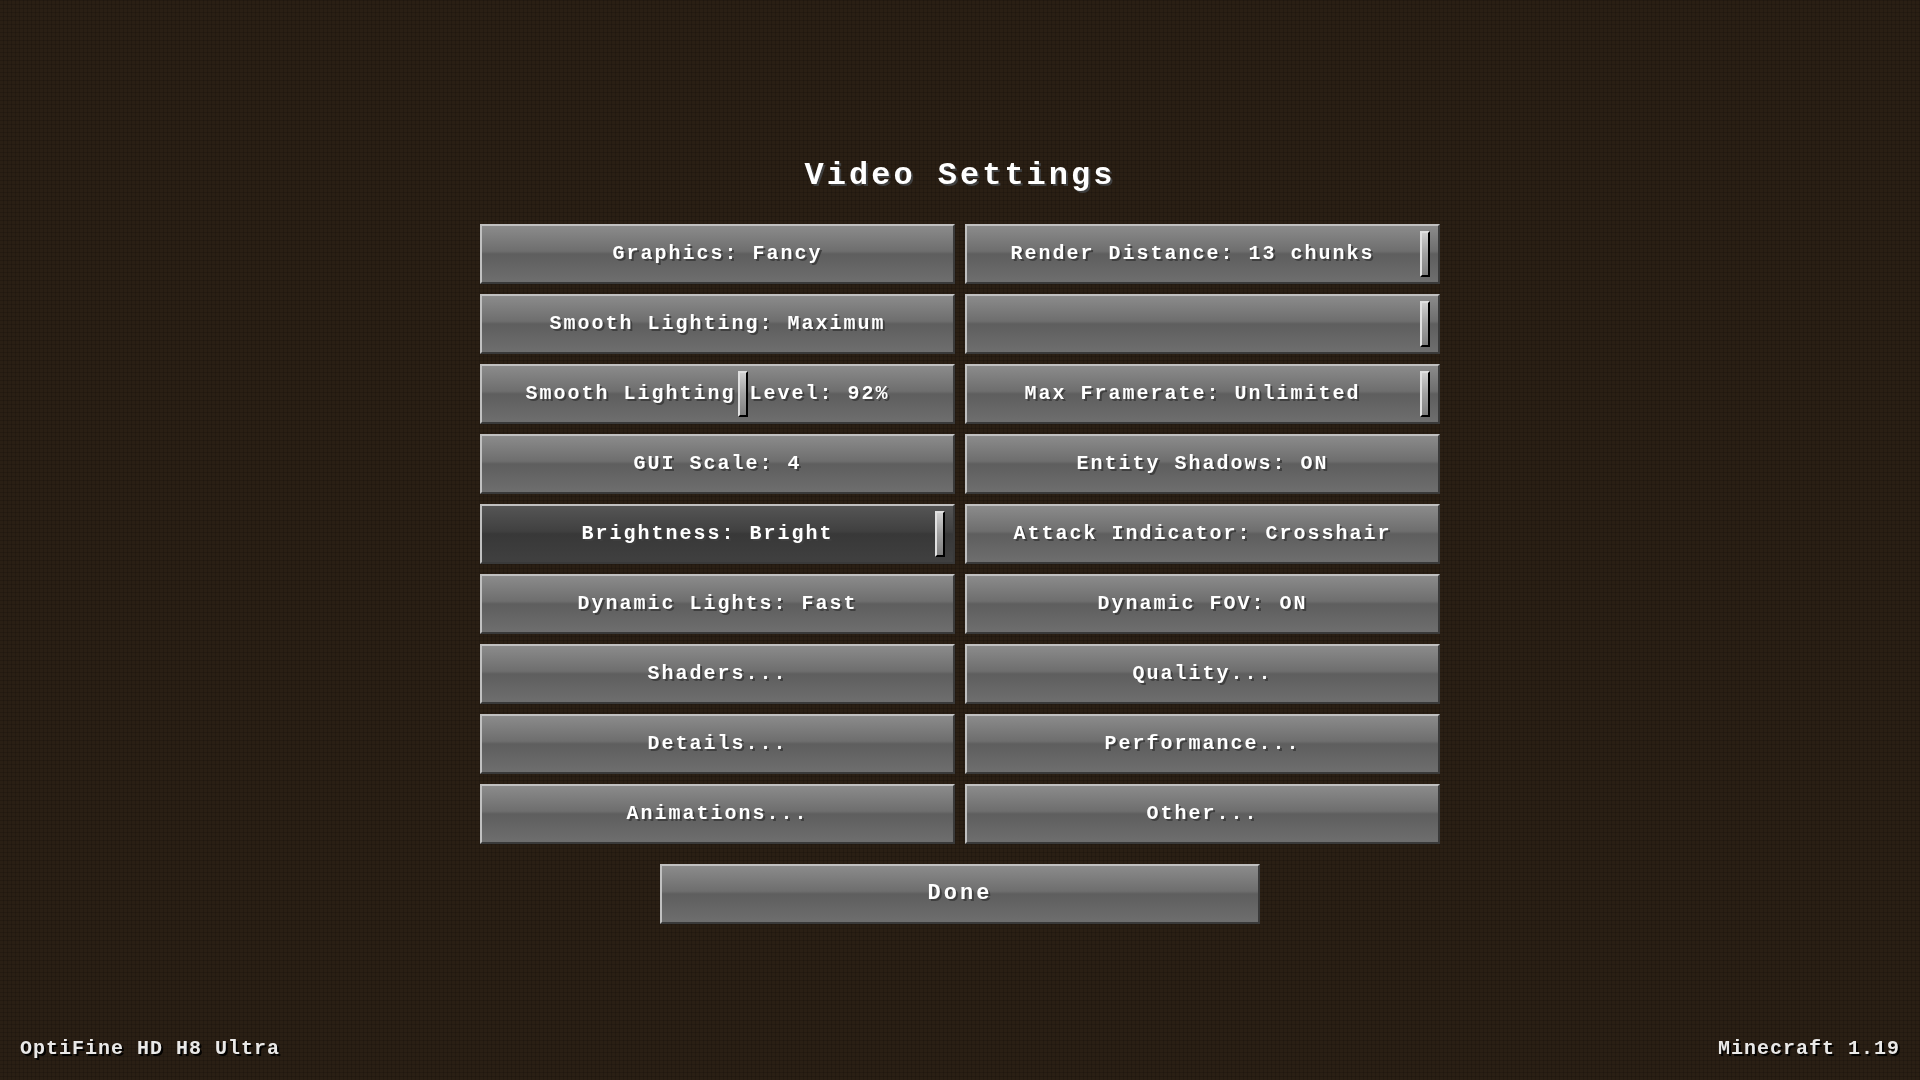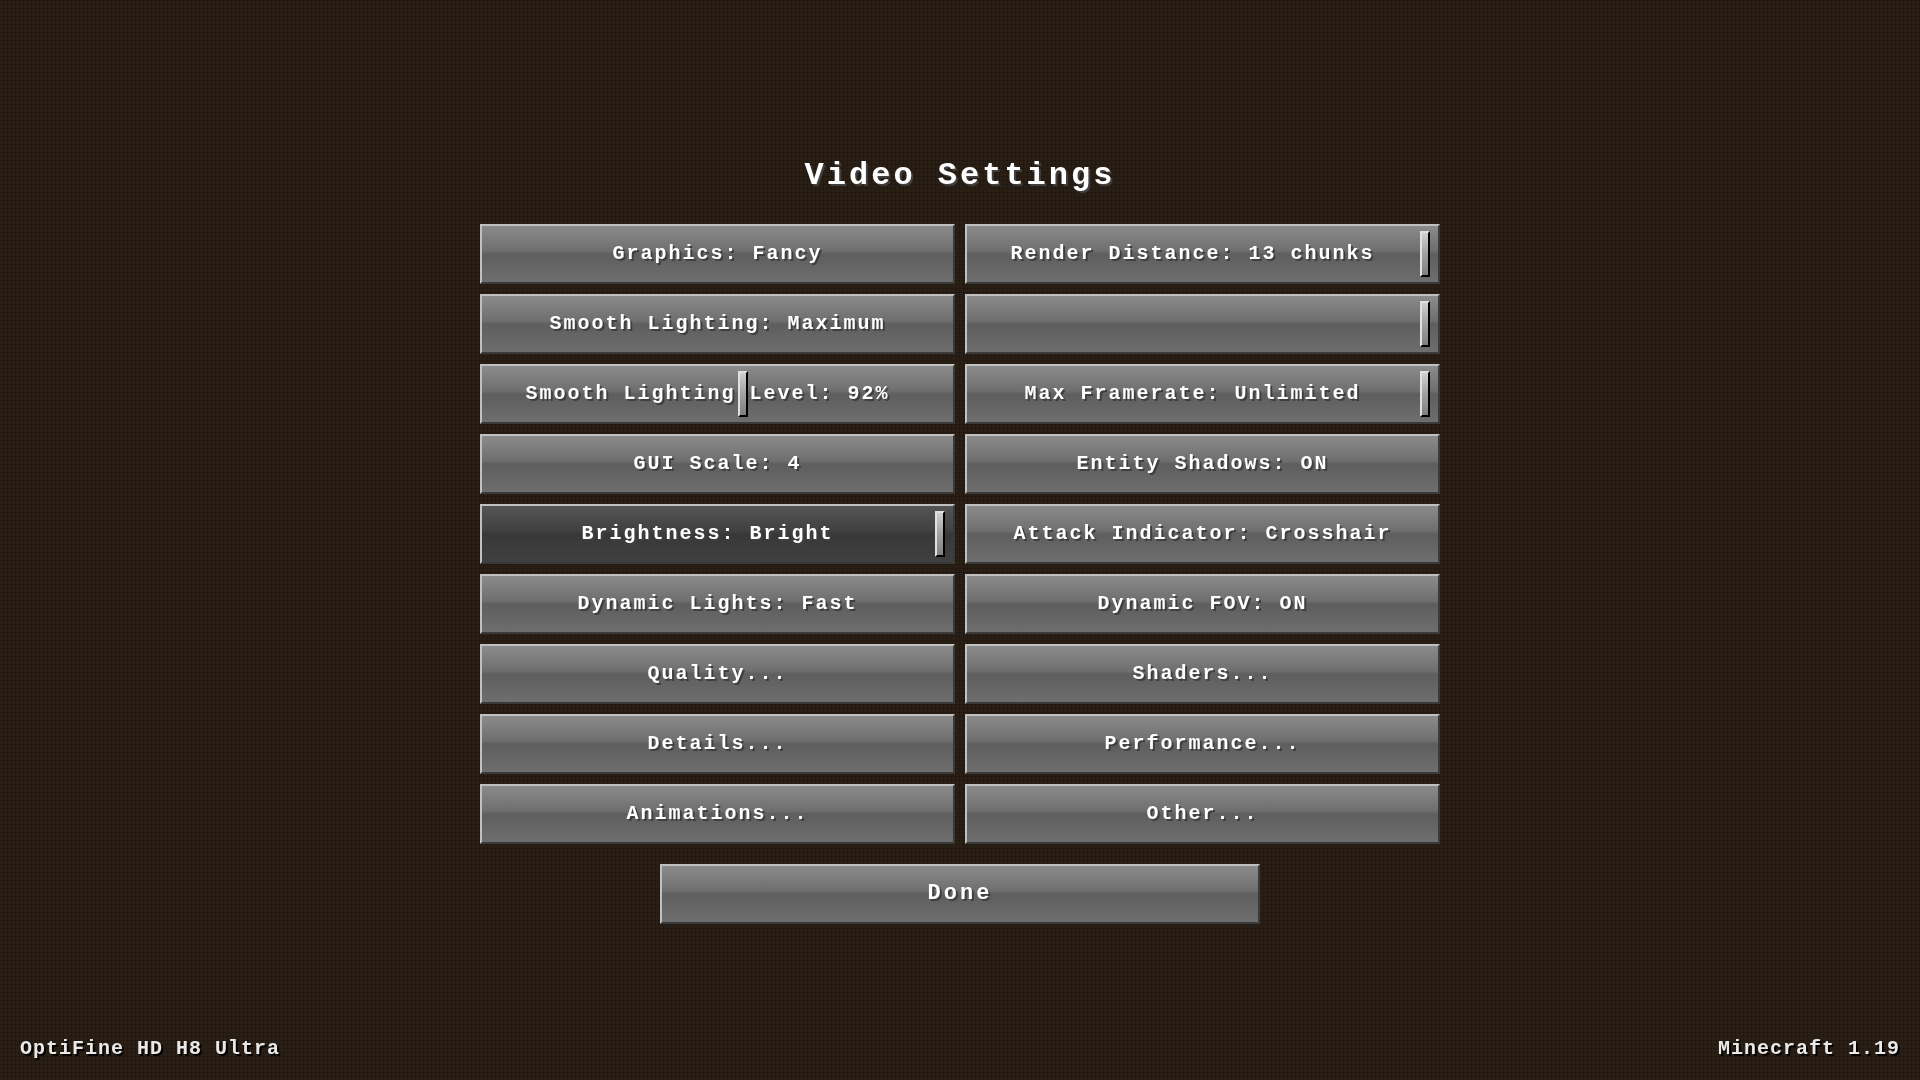--- a/index.html
+++ b/index.html
@@ -206,24 +206,24 @@
   </div>
 
   <div class="setting-btn">
     <span>Dynamic Lights: Fast</span>
   </div>
   <div class="setting-btn">
     <span>Dynamic FOV: ON</span>
   </div>
 
   <div class="setting-btn">
+    <span>Shaders...</span>
+  </div>
+  <div class="setting-btn">
     <span>Quality...</span>
-  </div>
-  <div class="setting-btn">
-    <span>Shaders...</span>
   </div>
 
   <div class="setting-btn">
     <span>Details...</span>
   </div>
   <div class="setting-btn">
     <span>Performance...</span>
   </div>
 
   <div class="setting-btn">

